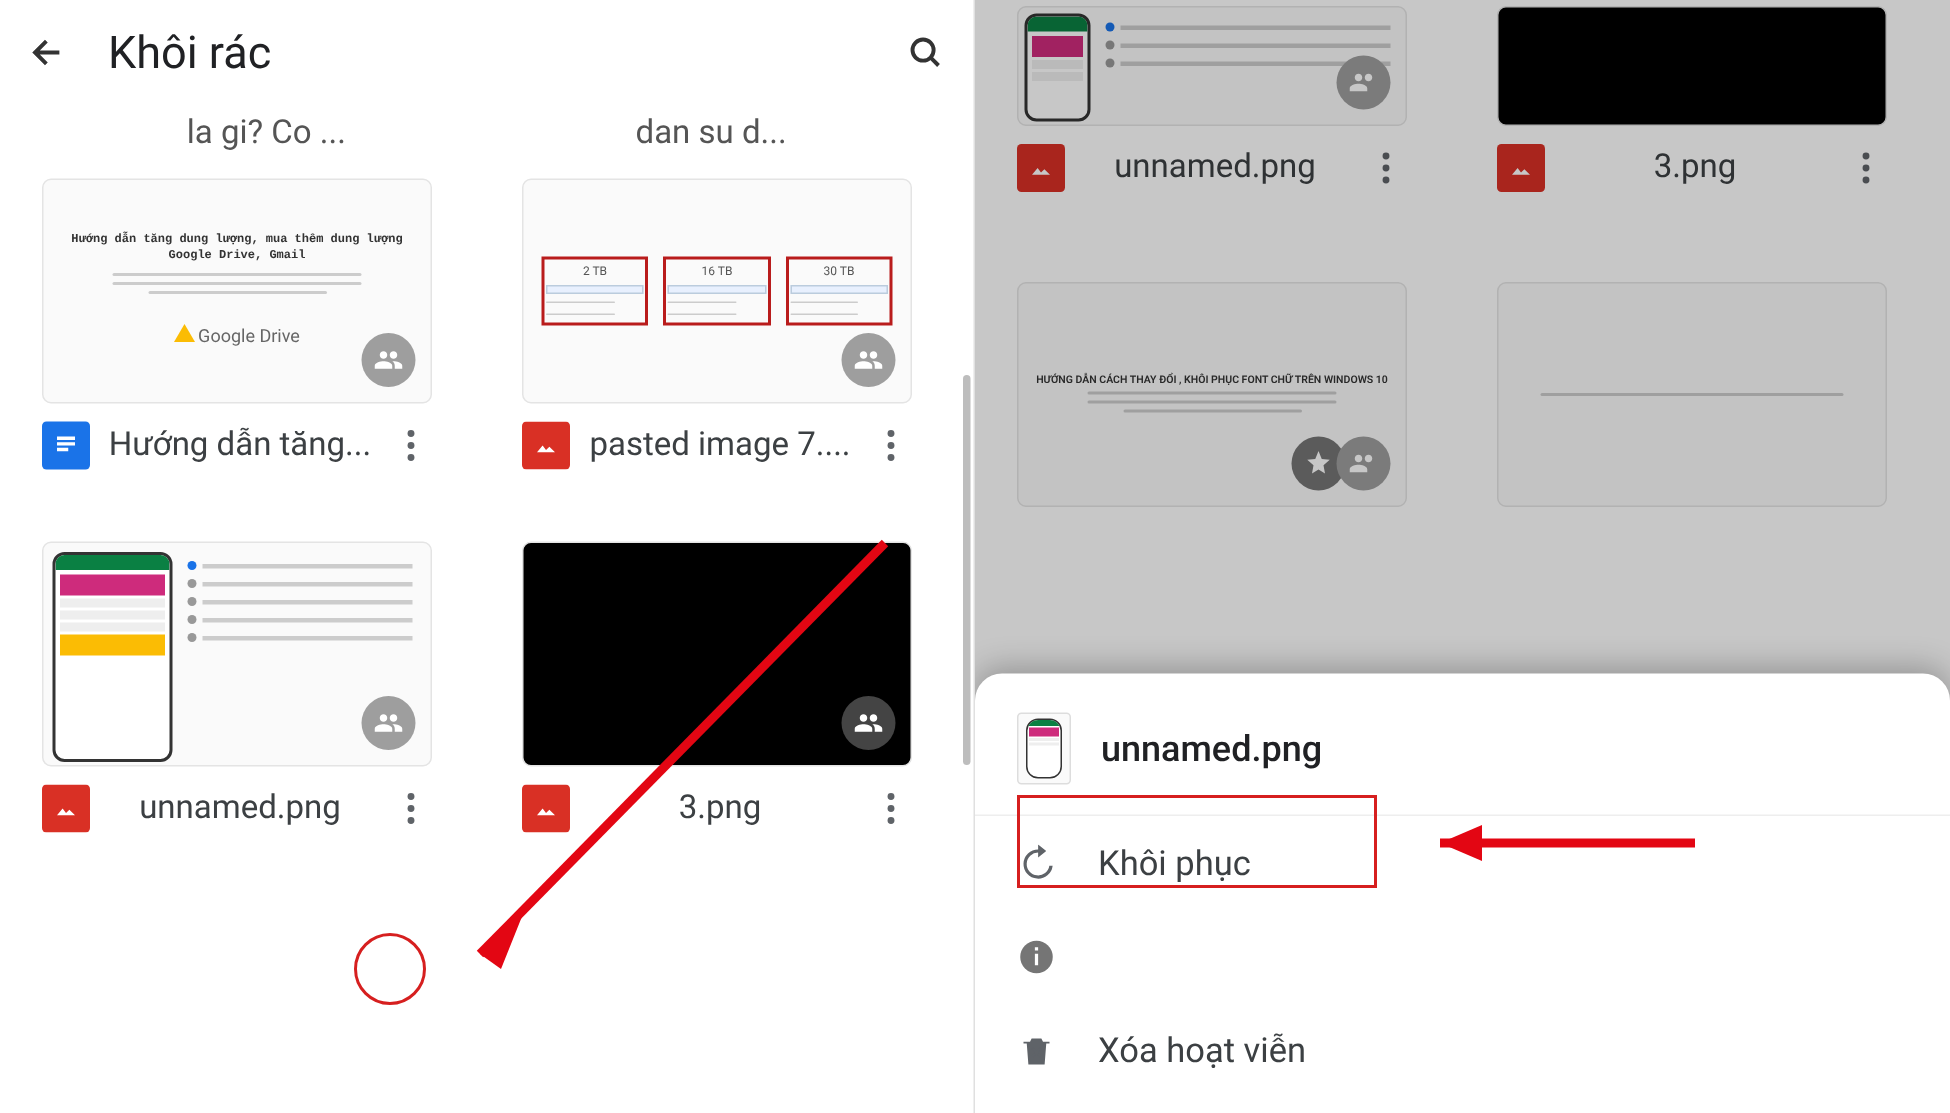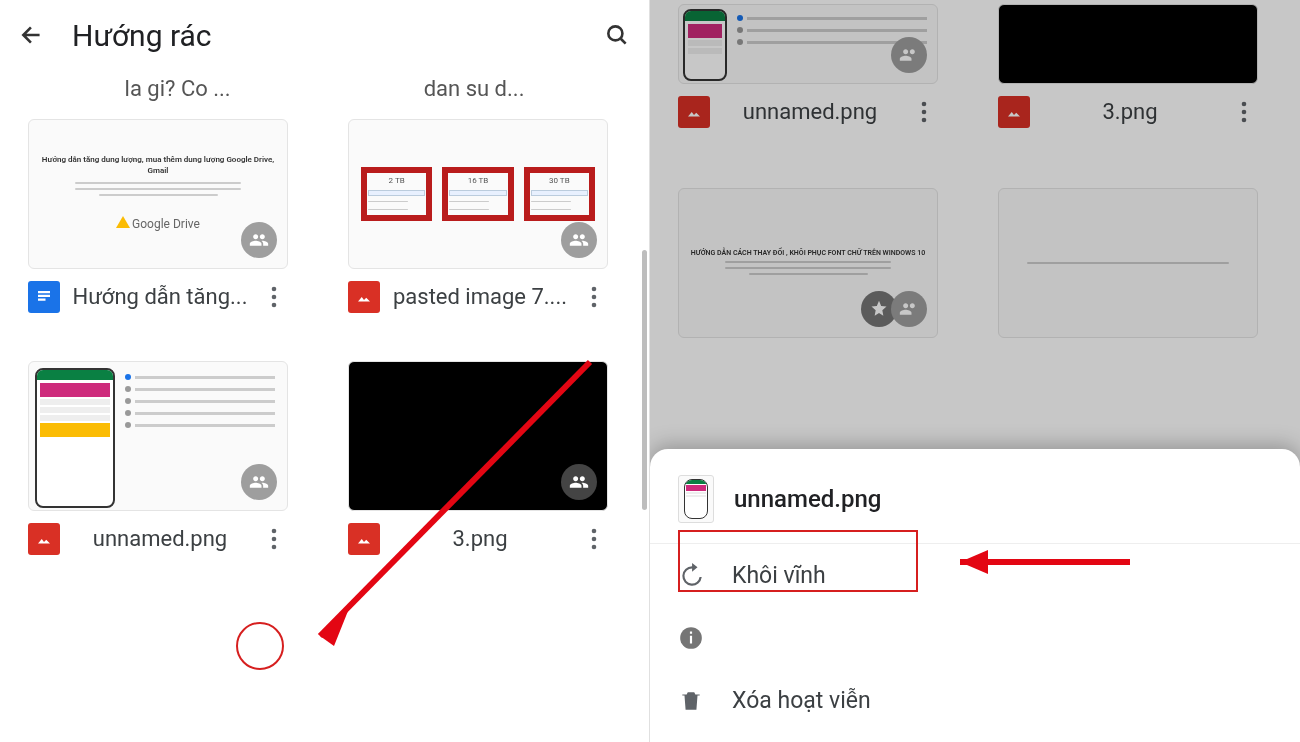--- a/index.html
+++ b/index.html
@@ -96,21 +96,21 @@
 
   
   .arrow { position:absolute; pointer-events:none; z-index:50; }
   .arrow svg { overflow:visible; }
   .arrow line, .arrow path.shaft { stroke:#e30613; stroke-width:6; fill:none; }
   .arrow polygon { fill:#e30613; }
 
   
   .docline { height:2px; background:#ccc; width:70%; margin:2px 0; border-radius:1px; }
   .plancols { display:flex; gap:6px; width:100%; justify-content:space-around; }
-  .plancols .col { border:6px solid #b91c1c; width:30%; font-size:7px; text-align:center; padding:3px 1px; display:flex; flex-direction:column; gap:3px;}
+  .plancols .col { border:2px solid #b91c1c; width:30%; font-size:7px; text-align:center; padding:3px 1px; display:flex; flex-direction:column; gap:3px;}
   .plancols .col .h { font-size:8px; color:#555; }
   .plancols .col .b { height:6px; background:#e8f0fe; border:1px solid #bcd; }
   .gdrive-logo { font-size:12px; color:#666; }
   .gdrive-tri { display:inline-block; width:0;height:0;border-left:7px solid transparent;border-right:7px solid transparent;border-bottom:12px solid #fbbc04; margin-right:2px;}
 
   .phone-mock { width:80px; height:140px; border:2px solid #333; border-radius:8px; background:#fff; display:flex; flex-direction:column; overflow:hidden;}
   .phone-mock .top{height:10px;background:#0a8043;}
   .phone-mock .body{flex:1; display:flex;flex-direction:column;gap:2px;padding:3px;}
   .phone-mock .app{height:14px;background:#ce2b7c;}
   .phone-mock .row{height:6px;background:#eee;}
@@ -123,42 +123,42 @@
 <body>
 
 <div class="pane pane-left">
 
   <div class="header">
     <div class="back-btn">
       <svg viewBox="0 0 24 24">
           <path d="M19 12H5M11 5l-7 7 7 7"></path>
         </svg>
     </div>
-    <div class="title">Hướng rác</div>
+    <div class="title">Khôi rác</div>
     <div class="search-btn">
       <svg viewBox="0 0 24 24">
           <circle cx="10.5" cy="10.5" r="6.5"></circle>
           <path d="M20 20l-4.5-4.5"></path>
         </svg>
     </div>
   </div>
 
   <div class="scroll-area">
     <div class="scrollbar"></div>
 
     <div class="truncated-row">
       <span>la gi? Co ...</span>
       <span>dan su d...</span>
     </div>
 
     <div class="grid">
 
       <div class="card">
         <div class="thumb">
-          <div style="font-size:8px;text-align:center;color:#333;font-weight:600;padding-bottom:4px;">Hướng dẫn tăng dung lượng, mua thêm dung lượng Google Drive, Gmail</div>
+          <div style="font-size:8px;text-align:center;color:#333;font-weight:600;padding-bottom:4px;font-family:Liberation Mono, monospace;">Hướng dẫn tăng dung lượng, mua thêm dung lượng Google Drive, Gmail</div>
           <div class="docline"></div>
             <div class="docline"></div>
             <div class="docline" style="width:50%"></div>
           <div style="margin-top:18px;"><span class="gdrive-tri"></span><span class="gdrive-logo">Google Drive</span></div>
           <div class="shared-badge">
               <svg viewBox="0 0 24 24">
                 <path d="M16 11c1.66 0 3-1.34 3-3s-1.34-3-3-3-3 1.34-3 3 1.34 3 3 3zM8 11c1.66 0 3-1.34 3-3S9.66 5 8 5 5 6.34 5 8s1.34 3 3 3zm0 2c-2.33 0-7 1.17-7 3.5V19h14v-2.5C15 14.17 10.33 13 8 13zm8 0c-.29 0-.62.02-.97.05 1.16.84 1.97 1.97 1.97 3.45V19h6v-2.5c0-2.33-4.67-3.5-7-3.5z"></path>
               </svg>
             </div>
         </div>
@@ -431,21 +431,21 @@
             </div>
           </div>
       </div>
       <div class="sheet-title">unnamed.png</div>
     </div>
 
     <div class="sheet-item">
       <svg viewBox="0 0 24 24">
           <path d="M13 3a9 9 0 1 0 8.94 10H19.9A7 7 0 1 1 13 5v3l5-4-5-4v3z"></path>
         </svg>
-      <span>Khôi vĩnh</span>
+      <span>Khôi phục</span>
     </div>
 
     <div class="sheet-item info">
       <svg viewBox="0 0 24 24">
           <circle class="bg" cx="12" cy="12" r="10"></circle>
           <path d="M11 10h2v7h-2zM11 6h2v2h-2z"></path>
         </svg>
     </div>
 
     <div class="sheet-item">

